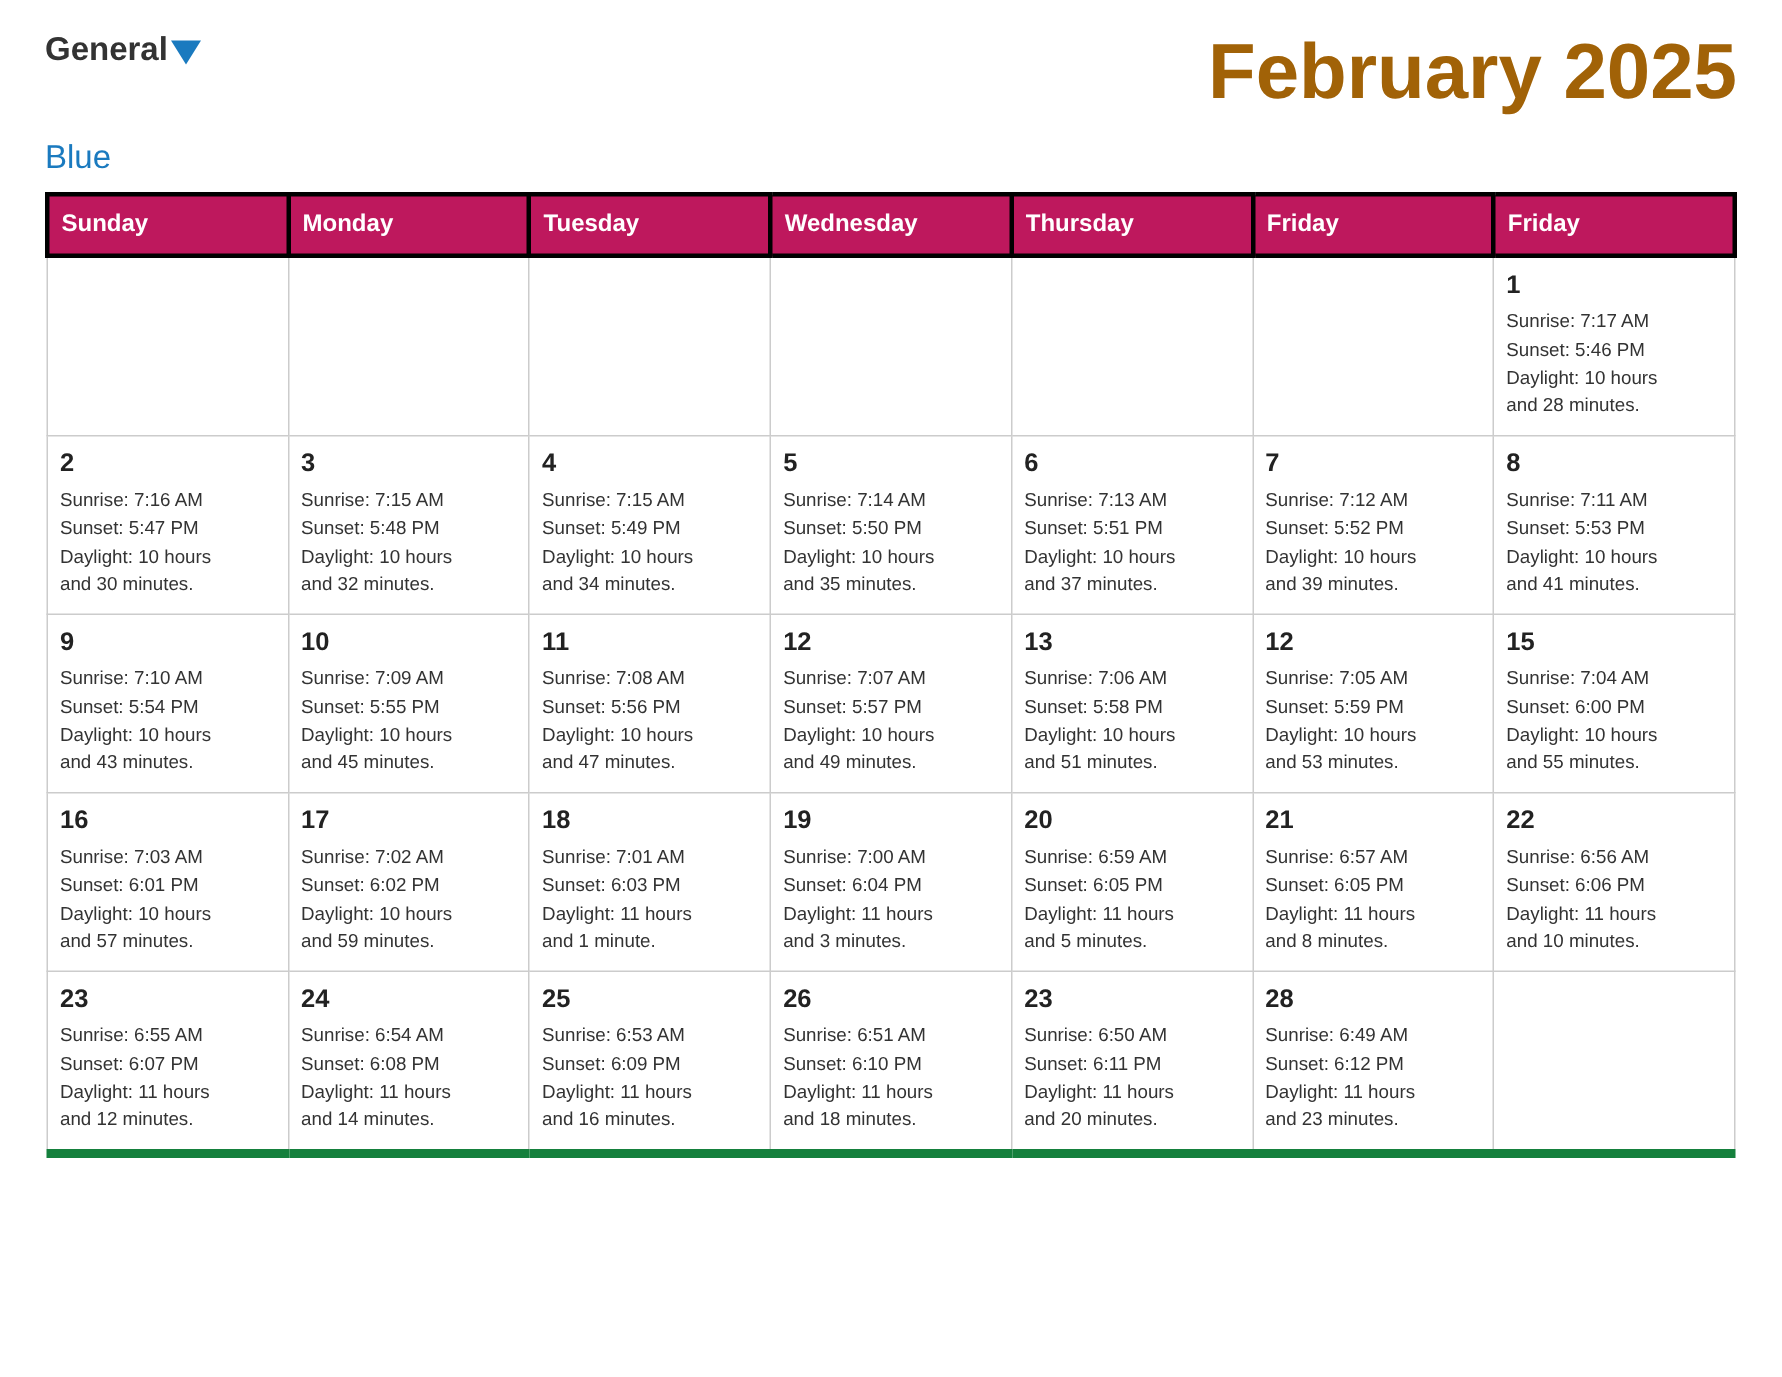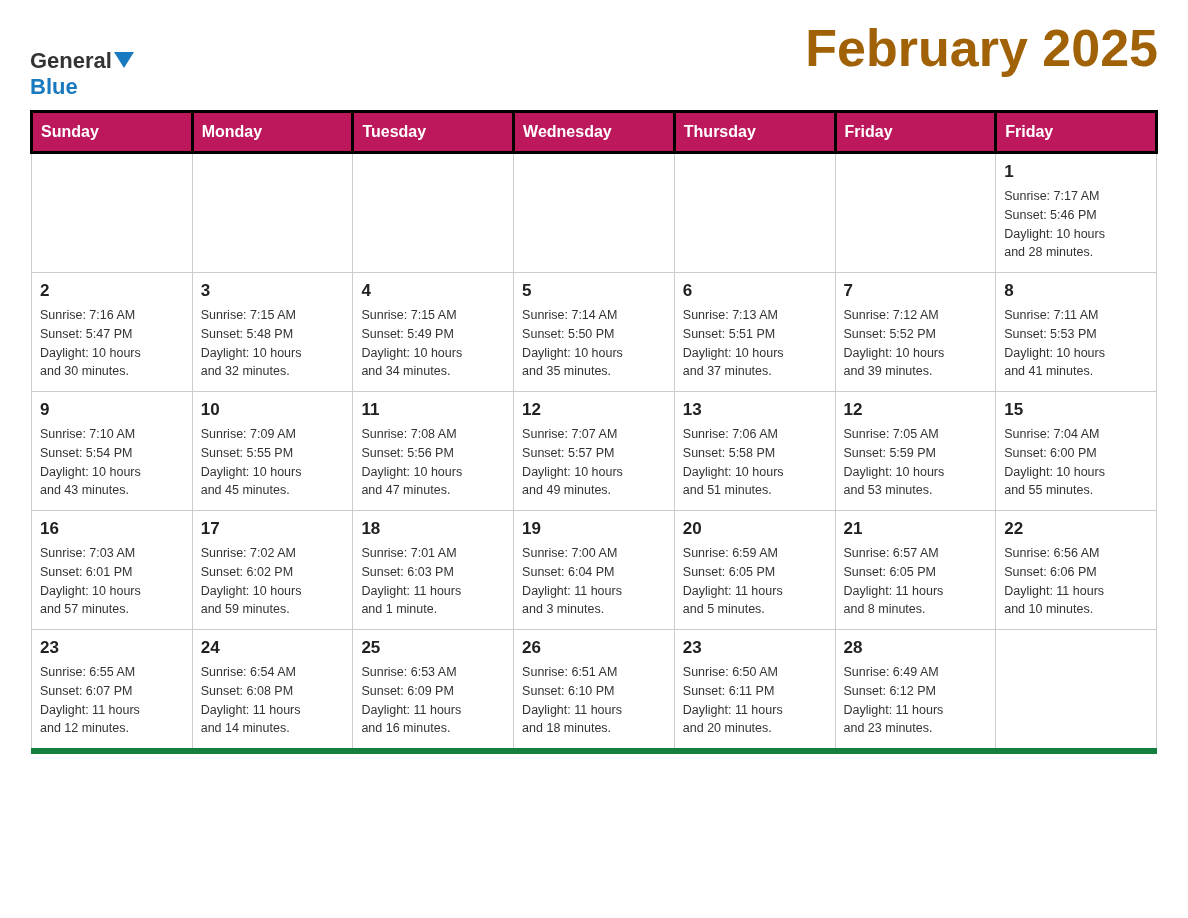--- a/index.html
+++ b/index.html
@@ -19,26 +19,27 @@
     .logo {
       display: flex;
       flex-direction: column;
       align-items: flex-start;
     }
     .logo-general {
       font-size: 22px;
       font-weight: bold;
       color: #333;
       display: flex;
-      margin-top: 28px;
+      align-items: center;
     }
     .logo-blue {
       font-size: 22px;
-      font-weight: bold;
+      font-weight: normal;
       color: #1a7abf;
+      margin-top: 46px;
     }
     .logo-triangle {
       width: 0;
       height: 0;
       border-left: 10px solid transparent;
       border-right: 10px solid transparent;
       border-top: 16px solid #1a7abf;
       display: inline-block;
       margin-left: 2px;
       margin-top: 4px;

